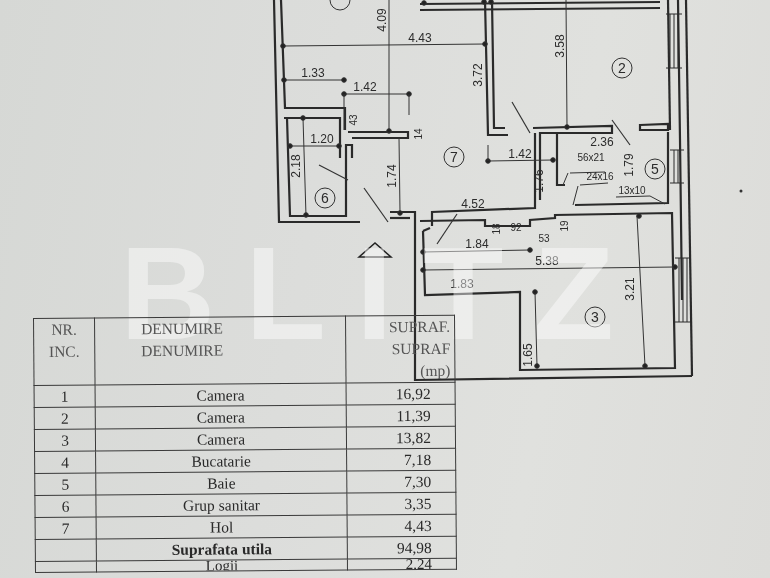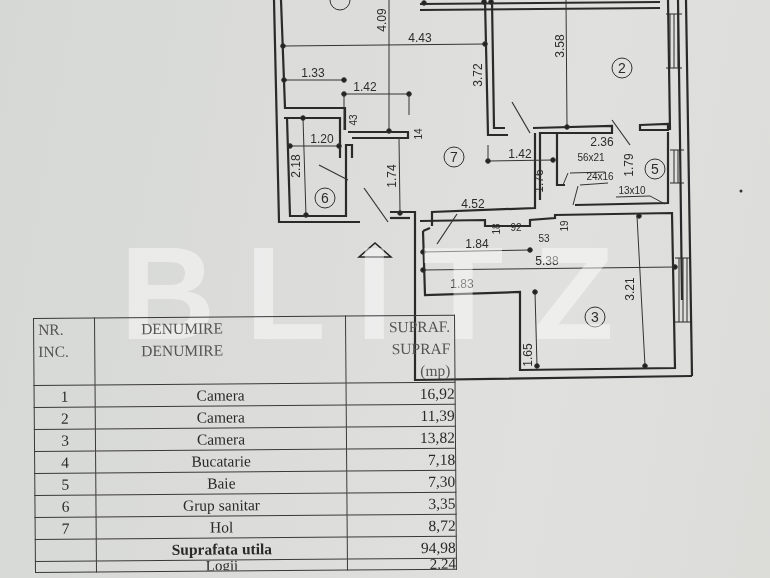--- a/index.html
+++ b/index.html
@@ -6,26 +6,26 @@
   body{width:770px;height:578px;overflow:hidden;background:#d9dad7;position:relative;font-family:"Liberation Sans",sans-serif;}
   .paper{position:absolute;left:0;top:0;width:770px;height:578px;background:linear-gradient(100deg,#d6d8d5 0%,#dcdddb 40%,#e0e1de 70%,#dcdcd9 100%);}
   svg.plan{position:absolute;left:0;top:0;}
   .dim{font-family:"Liberation Sans",sans-serif;font-size:12px;fill:#2c2c2c;}
   .dims{font-family:"Liberation Sans",sans-serif;font-size:10px;fill:#2c2c2c;}
   .roomnum{font-family:"Liberation Sans",sans-serif;font-size:14px;fill:#2c2c2c;}
   .watermark{position:absolute;left:120px;top:228px;font-family:Liberation Sans, sans-serif;font-weight:bold;font-size:132px;letter-spacing:30px;color:rgba(255,255,255,0.45);line-height:1;pointer-events:none;}
   table.rooms{position:absolute;left:33px;top:318px;border-collapse:collapse;font-family:"Liberation Serif",serif;font-size:15.5px;color:#2a2a2a;transform:rotate(-0.45deg);transform-origin:left top;}
   table.rooms td,table.rooms th{border:1.5px solid #3a3a3a;padding:0 4px;height:21px;font-weight:normal;}
   table.rooms th{vertical-align:top;line-height:22px;color:#555;text-align:left;}
-  table.rooms th.c1{width:52px;text-align:left;border-radius:11px;}
+  table.rooms th.c1{width:52px;text-align:center;border-radius:11px;}
   table.rooms th.c2{width:200px;text-align:left;padding-left:46px;}
   table.rooms th.c3{width:86px;padding-left:18px;text-align:right;}
   table.rooms td.n{text-align:center;}
   table.rooms td.name{text-align:center;}
-  table.rooms td.area{text-align:right;padding-right:0;}
+  table.rooms td.area{text-align:right;padding-right:24px;}
   table.rooms tr.total td.name{font-weight:bold;}
   table.rooms tr.cut td{height:10px;overflow:hidden;line-height:10px;font-size:15px;vertical-align:top;}
 </style>
 </head>
 <body>
 
 <div class="paper"></div>
 
 <svg class="plan" width="770" height="578" viewBox="0 0 770 578">
   <g fill="none" stroke="#2a2a2a" stroke-width="2.2">
@@ -213,21 +213,21 @@
         <td class="area">7,30</td>
       </tr>
     <tr>
         <td class="n">6</td>
         <td class="name">Grup sanitar</td>
         <td class="area">3,35</td>
       </tr>
     <tr>
         <td class="n">7</td>
         <td class="name">Hol</td>
-        <td class="area">8,72</td>
+        <td class="area">4,43</td>
       </tr>
     <tr class="total">
         <td class="n"></td>
         <td class="name">Suprafata utila</td>
         <td class="area">94,98</td>
       </tr>
     <tr class="cut">
         <td class="n"></td>
         <td class="name">Logii</td>
         <td class="area">2,24</td>

